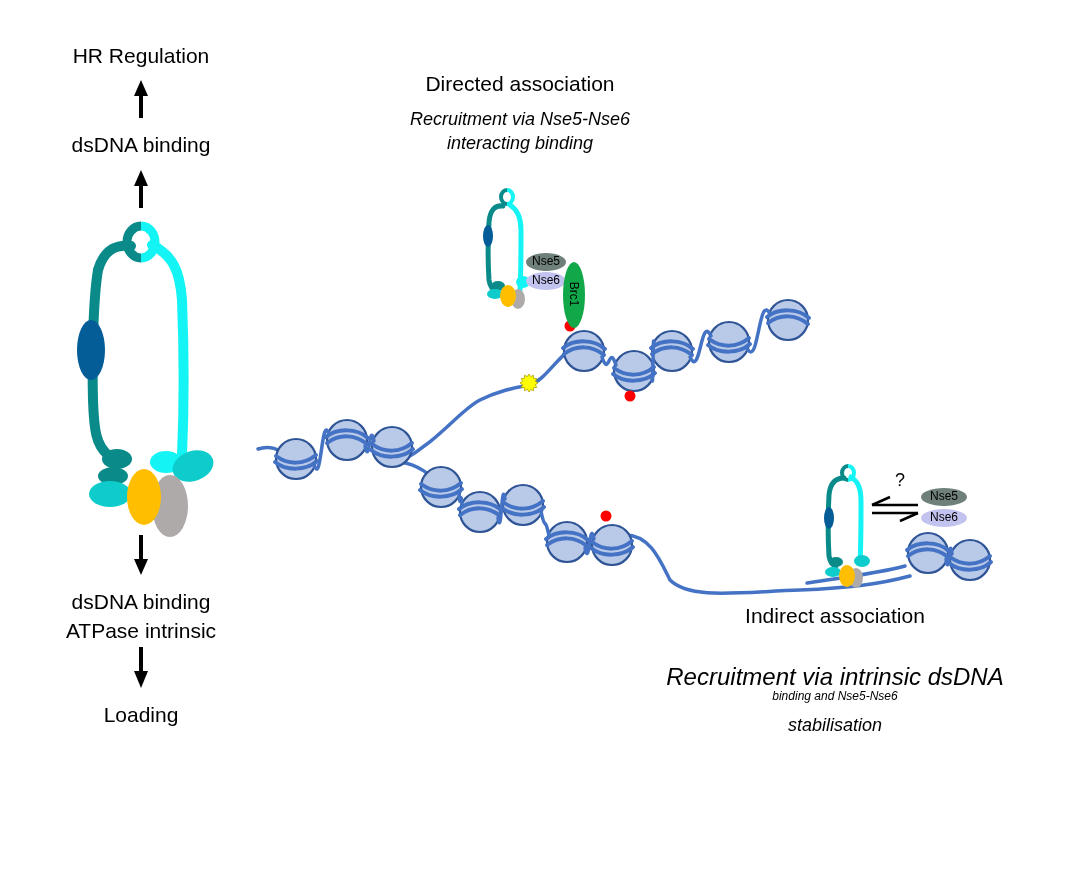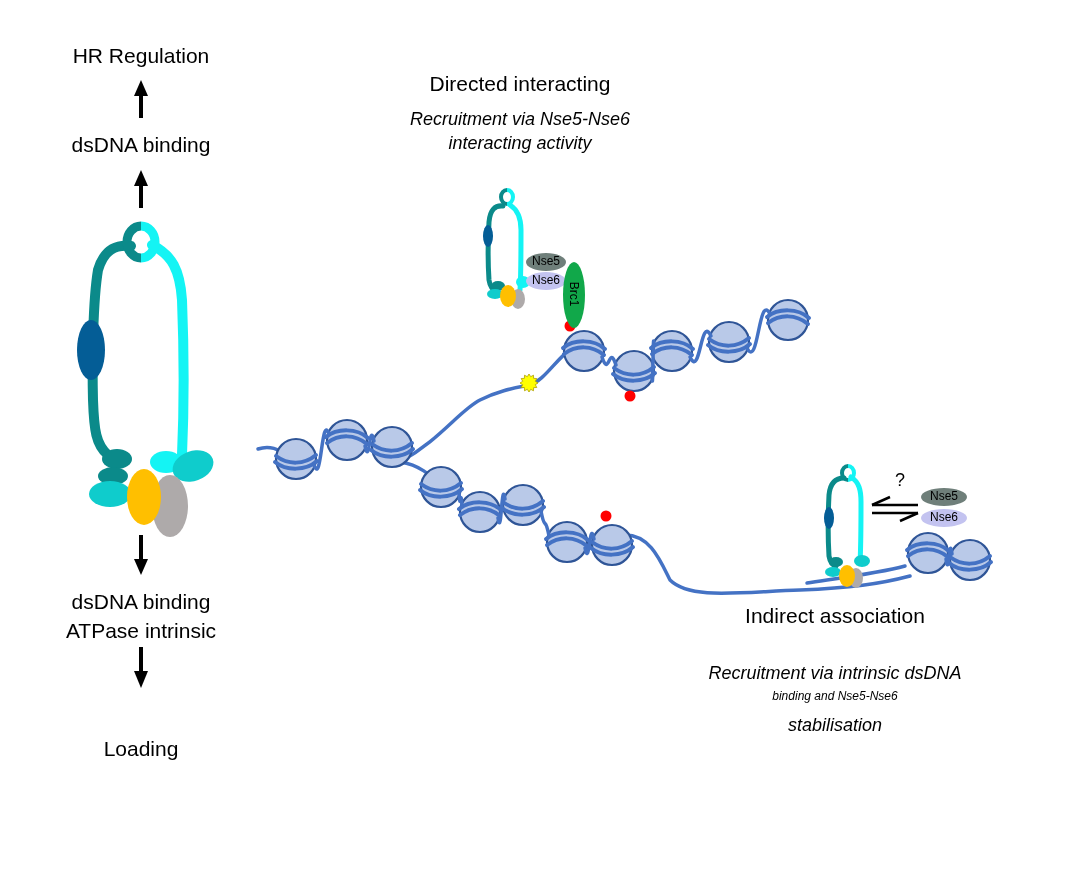--- a/index.html
+++ b/index.html
@@ -158,30 +158,30 @@
     <line x1="918" y1="513" x2="900" y2="521" stroke="#000" stroke-width="2.5"></line>
   </g>
   <ellipse cx="944" cy="497" rx="23" ry="9" fill="#6f7f7a"></ellipse>
   <ellipse cx="944" cy="518" rx="23" ry="9" fill="#c3c3f0"></ellipse>
 </svg>
 
 <div class="lbl bold" style="left:40px; top:44px; width:202px; font-size:21px;">HR Regulation</div>
 <div class="lbl" style="left:40px; top:133px; width:202px; font-size:21px;">dsDNA binding</div>
 <div class="lbl" style="left:30px; top:590px; width:222px; font-size:21px;">dsDNA binding</div>
 <div class="lbl" style="left:30px; top:619px; width:222px; font-size:21px;">ATPase intrinsic</div>
-<div class="lbl bold" style="left:40px; top:737px; width:202px; font-size:21px;">Loading</div>
+<div class="lbl bold" style="left:40px; top:703px; width:202px; font-size:21px;">Loading</div>
 
-<div class="lbl bold" style="left:380px; top:72px; width:280px; font-size:21px;">Directed interacting</div>
+<div class="lbl bold" style="left:380px; top:72px; width:280px; font-size:21px;">Directed association</div>
 <div class="lbl it" style="left:370px; top:109px; width:300px; font-size:18px;font-style:italic;">Recruitment via Nse5-Nse6</div>
-<div class="lbl it" style="left:370px; top:133px; width:300px; font-size:18px;">interacting activity</div>
+<div class="lbl it" style="left:370px; top:133px; width:300px; font-size:18px;">interacting binding</div>
 
 <div class="lbl" style="left:526px; top:254px; width:40px; font-size:12px;">Nse5</div>
 <div class="lbl" style="left:526px; top:273px; width:40px; font-size:12px;">Nse6</div>
 <div class="lbl" style="left:554px; top:287px; width:40px; font-size:12px; transform:rotate(90deg);">Brc1</div>
 
 <div class="lbl bold" style="left:890px; top:470px; width:20px; font-size:18px;">?</div>
 <div class="lbl" style="left:921px; top:489px; width:46px; font-size:12px;">Nse5</div>
 <div class="lbl" style="left:921px; top:510px; width:46px; font-size:12px;">Nse6</div>
 
 <div class="lbl bold" style="left:690px; top:604px; width:290px; font-size:21px;">Indirect association</div>
-<div class="lbl it" style="left:660px; top:663px; width:350px; font-size:18px;">Recruitment via intrinsic dsDNA</div>
+<div class="lbl it" style="left:660px; top:663px; width:350px; font-size:24px;">Recruitment via intrinsic dsDNA</div>
 <div class="lbl it" style="left:660px; top:689px; width:350px; font-size:12px;">binding and Nse5-Nse6</div>
 <div class="lbl it" style="left:660px; top:715px; width:350px; font-size:18px;">stabilisation</div>
 
 </body></html>

